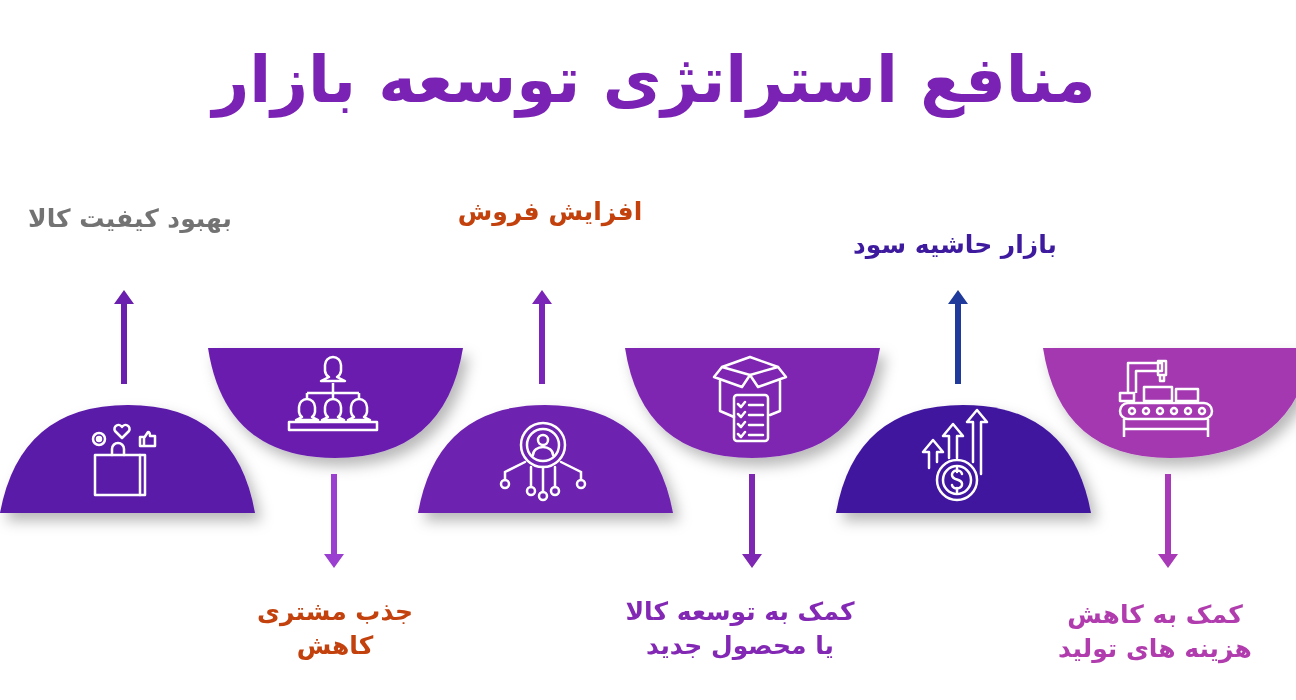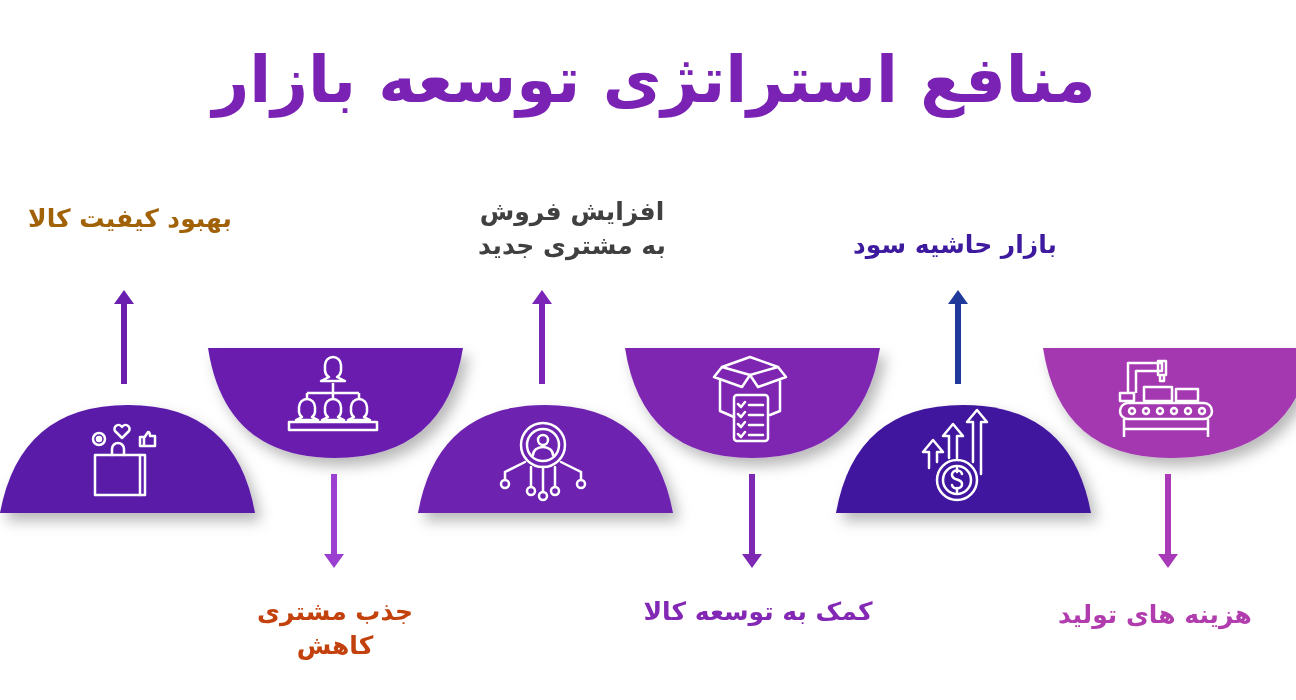--- a/index.html
+++ b/index.html
@@ -139,32 +139,33 @@
 <svg class="arrow" style="left:740px;top:472px;" width="24" height="98">
   <path d="M12,96 L22,82 L15,82 L15,2 L9,2 L9,82 L2,82 Z" fill="#7e27b2"></path>
 </svg>
 <svg class="arrow" style="left:946px;top:288px;" width="24" height="98">
   <path d="M12,2 L22,16 L15,16 L15,96 L9,96 L9,16 L2,16 Z" fill="#1f3a9a"></path>
 </svg>
 <svg class="arrow" style="left:1156px;top:472px;" width="24" height="98">
   <path d="M12,96 L22,82 L15,82 L15,2 L9,2 L9,82 L2,82 Z" fill="#a83ab8"></path>
 </svg>
 
-<div class="label" style="left:20px;top:202px;width:220px;color:#a16207;">
+<div class="label" style="left:20px;top:202px;width:220px;color:#737373;">
   <div>بهبود کیفیت کالا</div>
 </div>
 <div class="label" style="left:230px;top:595px;width:210px;color:#c2410c;">
   <div>جذب مشتری</div>
   <div>کاهش</div>
 </div>
-<div class="label" style="left:452px;top:195px;width:240px;color:#404040;">
+<div class="label" style="left:430px;top:195px;width:240px;color:#c2410c;">
   <div>افزایش فروش</div>
-  <div>به مشتری جدید</div>
 </div>
-<div class="label" style="left:628px;top:595px;width:260px;color:#8328b4;">
+<div class="label" style="left:610px;top:595px;width:260px;color:#8328b4;">
   <div>کمک به توسعه کالا</div>
+  <div>یا محصول جدید</div>
 </div>
 <div class="label" style="left:830px;top:228px;width:250px;color:#3d1a9e;">
   <div>بازار حاشیه سود</div>
 </div>
 <div class="label" style="left:1035px;top:598px;width:240px;color:#b03cae;">
+  <div>کمک به کاهش</div>
   <div>هزینه های تولید</div>
 </div>
 
 </body></html>

